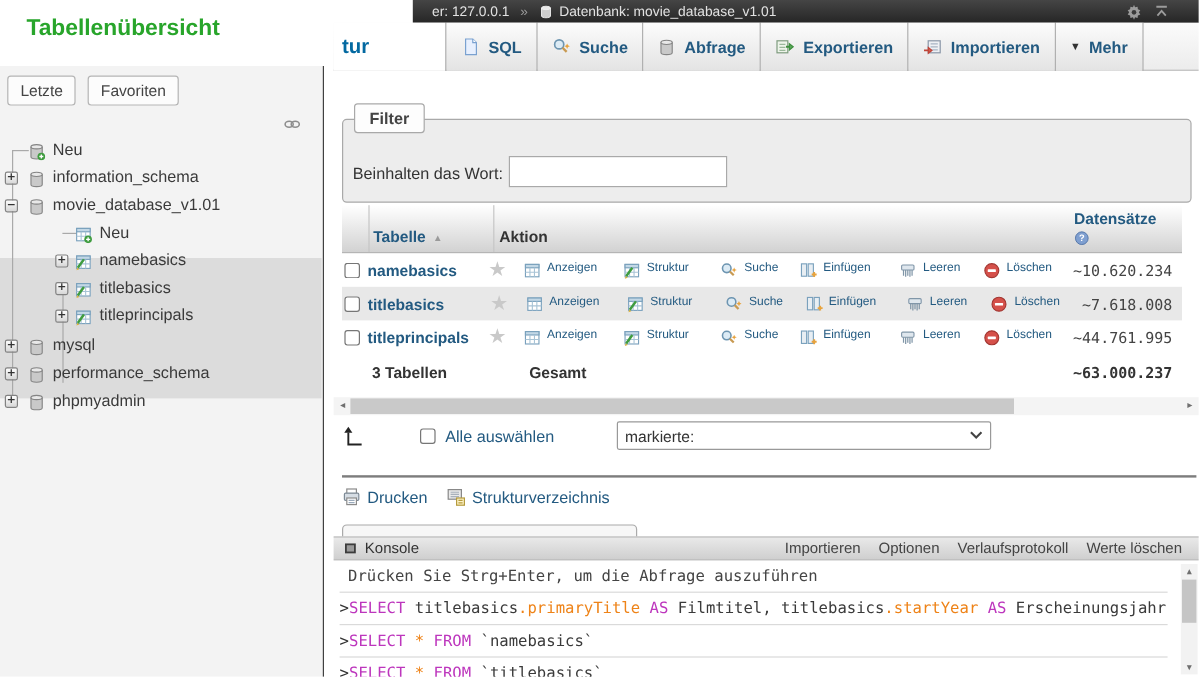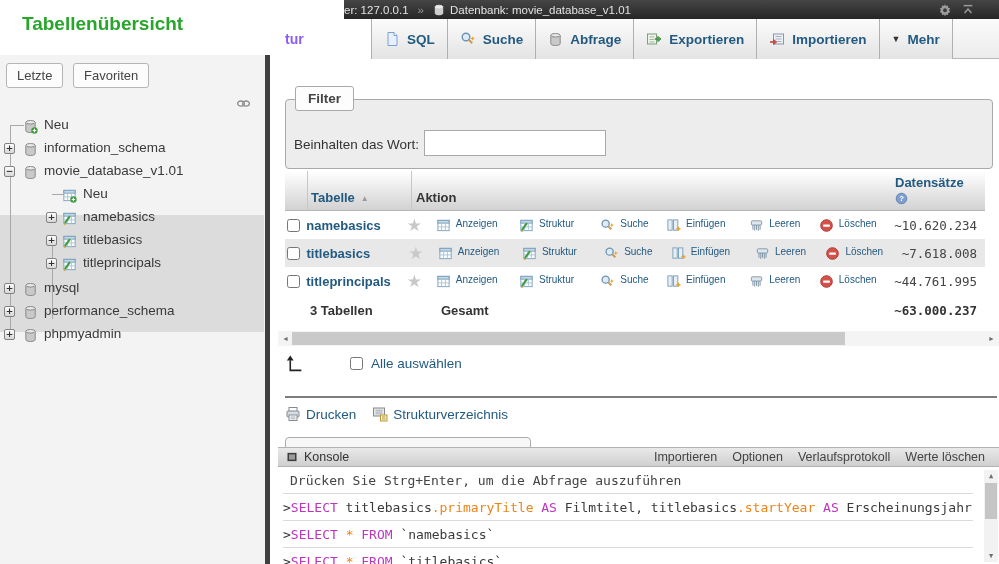--- a/index.html
+++ b/index.html
@@ -9,39 +9,39 @@
   }
   svg.ic{display:inline-block;vertical-align:middle;flex:0 0 auto;}
 
   
   #page-heading{position:absolute;left:22px;top:13px;font-size:19px;font-weight:bold;color:#28a52b;}
 
   
   #topbar{position:absolute;left:344px;top:0;width:655px;height:19px;
     background:linear-gradient(#454545,#262626);display:flex;align-items:center;
     color:#e2e2e2;font-size:11.5px;padding:0;box-sizing:border-box;}
-  #topbar .crumb{display:flex;align-items:center;gap:5px;padding-left:0;}
+  #topbar .crumb{display:flex;align-items:center;gap:5px;padding-left:16px;}
   #topbar .sep{color:#9a9a9a;margin:0 4px;}
   #topbar .bar-icons{margin-left:auto;display:flex;gap:9px;padding-right:24px;}
 
   
   #tabrow{position:absolute;left:278px;top:19px;right:0;height:40px;
     background:linear-gradient(#fbfbfb,#ececec);border-bottom:1px solid #b9b9b9;box-sizing:border-box;}
   #active-tab{position:absolute;left:0;top:0;width:93px;height:40px;background:#fff;
     display:flex;align-items:center;padding-left:7px;box-sizing:border-box;
-    color:#8b5cf6;font-weight:bold;font-size:14px;}
+    color:#0369a1;font-weight:bold;font-size:17px;}
   #tabs{position:absolute;left:93px;top:0;height:40px;display:flex;}
   .tab{display:flex;align-items:center;gap:7px;padding:0 12px;border-left:1px solid #b0b0b0;
     background:linear-gradient(#fcfcfc,#e3e3e3);color:#235a81;font-weight:bold;font-size:13.5px;cursor:pointer;}
   .tab:last-child{border-right:1px solid #b0b0b0;}
   .tab .dd{font-size:9px;color:#333;}
 
   
   #sidebar{position:absolute;left:0;top:55px;width:270px;height:509px;background:#f3f3f3;
-    border-right:5px solid #404040;box-sizing:border-box;}
+    border-right:1px solid #404040;box-sizing:border-box;}
   .side-btn{display:inline-block;margin:8px 0 0 6px;padding:4px 10px;background:#fcfcfc;
     border:1px solid #b5b5b5;border-radius:3px;color:#444;font-size:13px;cursor:pointer;}
   #chain{position:absolute;left:236px;top:41px;}
   #tree{position:absolute;left:0;top:57px;right:1px;bottom:0;font-size:13.5px;color:#3a3a3a;}
   #tree-highlight{position:absolute;left:0;right:0;top:103px;height:117px;background:#dcdcdc;}
   .vline{position:absolute;width:1px;background:#a9a9a9;}
   #vline-root{left:10px;top:13px;height:206px;}
   #vline-child{left:52px;top:126px;height:81px;}
   .trow{position:absolute;left:0;right:0;height:23px;cursor:pointer;}
   .trow .stub{position:absolute;top:11px;height:1px;background:#a9a9a9;}
@@ -573,20 +573,28 @@
   <div id="hthumb"></div>
   <span class="arr right">►</span>
 </div>
 
 <div id="selrow">
   <svg class="ic" id="sel-arrow" width="19" height="19">
       <use href="#i-arrowsel"></use>
     </svg>
   <input type="checkbox" style="">
   <span id="sel-label">Alle auswählen</span>
+  <div id="sel-wrap">
+    <select>
+      <option>markierte:</option>
+    </select>
+    <svg class="ic" id="sel-chev" width="11" height="8">
+        <use href="#i-chevdown"></use>
+      </svg>
+  </div>
 </div>
 
 <div id="divider"></div>
 <div id="printrow">
   <span class="lnk">
     <svg class="ic" width="16" height="16">
         <use href="#i-print"></use>
       </svg>
     <span>Drucken</span>
   </span>

